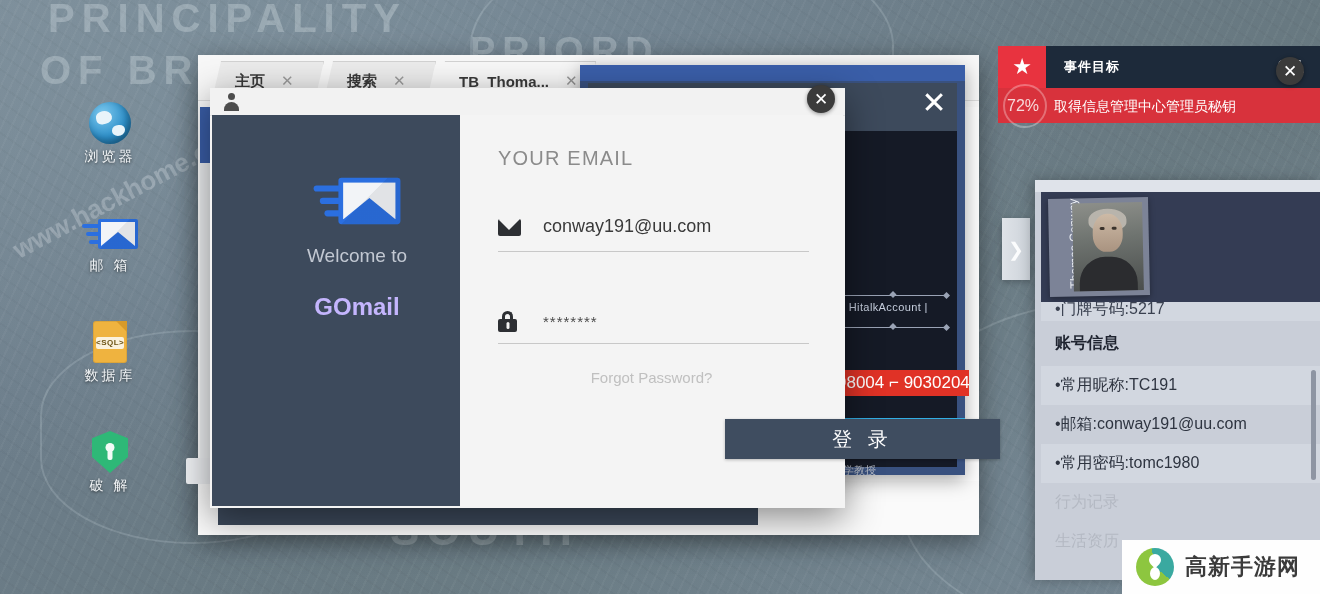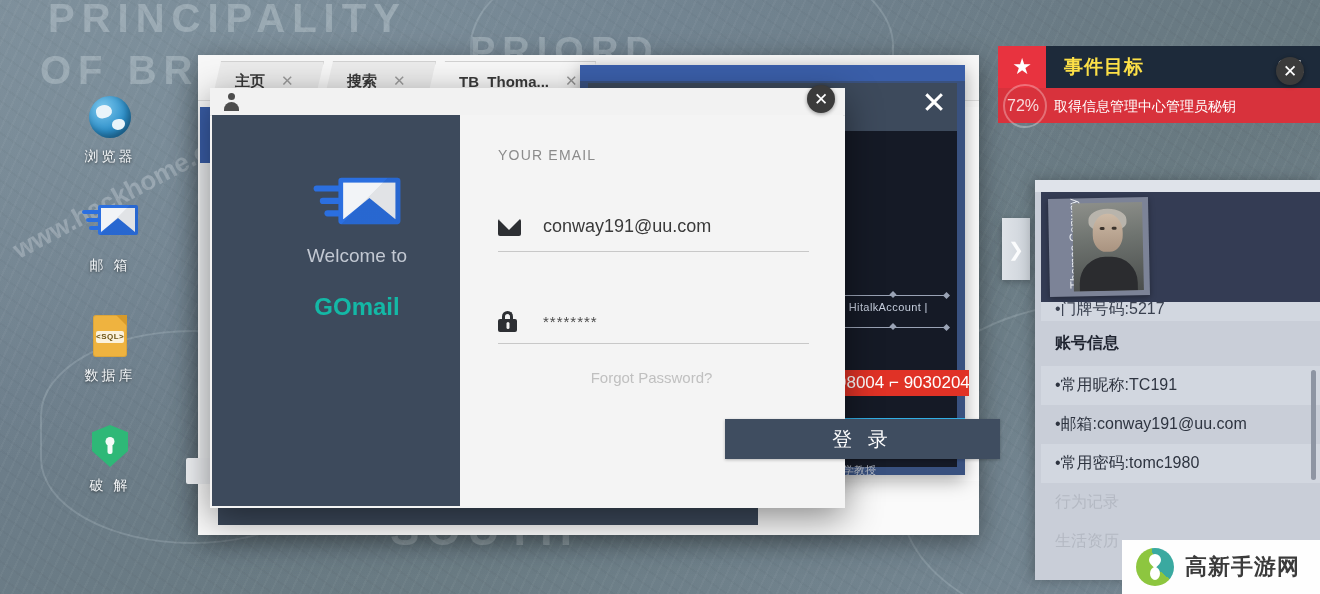--- a/index.html
+++ b/index.html
@@ -31,21 +31,21 @@
   .map-shape{
     position:absolute;border:2px solid rgba(220,232,238,.18);
     border-radius:50%/40%;
   }
   .wm-diag{
     position:absolute;color:rgba(240,245,248,.26);
     font-size:26px;font-weight:bold;white-space:nowrap;user-select:none;
   }
   
   .dk-icon{position:absolute;width:110px;text-align:center;cursor:pointer;}
-  .dk-icon .glyph{height:48px;display:flex;align-items:flex-start;justify-content:center;}
+  .dk-icon .glyph{height:48px;display:flex;align-items:flex-end;justify-content:center;}
   .dk-icon .cap{
     margin-top:4px;color:#f2f5f7;font-size:14px;letter-spacing:3px;
     text-shadow:0 1px 3px rgba(0,0,0,.6);
   }
   
   .ic-globe{width:42px;height:42px;border-radius:50%;
     background:radial-gradient(circle at 33% 28%,#7cc8ee,#2d8fc9 58%,#1a6fa5);
     box-shadow:inset -3px -4px 7px rgba(0,0,0,.3);position:relative;}
   .ic-globe::before{content:"";position:absolute;left:7px;top:9px;width:16px;height:13px;
     background:#e9f4fa;border-radius:45% 55% 50% 40%;transform:rotate(-12deg);}
@@ -169,24 +169,24 @@
     position:absolute;right:10px;top:-3px;width:28px;height:28px;border-radius:50%;
     background:#3b3b3b;color:#fff;display:flex;align-items:center;justify-content:center;
     font-size:17px;line-height:1;cursor:pointer;z-index:30;box-shadow:0 1px 4px rgba(0,0,0,.4);
   }
   #lg-left{
     position:absolute;left:2px;top:27px;width:290px;bottom:2px;background:#3d4a5c;
     display:flex;flex-direction:column;align-items:center;
   }
   #lg-left .brandlogo{margin-top:72px;}
   #lg-left .welcome{margin-top:24px;color:#c2c8d2;font-size:19px;}
-  #lg-left .brand{margin-top:26px;color:#14b8a6;font-size:24px;font-weight:bold;}
+  #lg-left .brand{margin-top:26px;color:#c4b5fd;font-size:24px;font-weight:bold;}
   #lg-right{position:absolute;left:250px;top:27px;right:2px;bottom:2px;background:#f4f4f4;}
   #lg-right .title{
-    position:absolute;left:38px;top:32px;color:#8b8b8b;font-size:14px;letter-spacing:1.2px;
+    position:absolute;left:38px;top:32px;color:#8b8b8b;font-size:20px;letter-spacing:1.2px;
   }
   .field{position:absolute;left:38px;right:34px;height:38px;border-bottom:1px solid #c8c8c8;}
   .field .fic{position:absolute;left:0;top:6px;width:24px;height:20px;}
   .field .fval{position:absolute;left:45px;top:3px;font-size:18px;color:#3a3a3a;}
   .field .fval.pw{font-size:15px;letter-spacing:1px;color:#4a4a4a;top:8px;}
   .env-ic{position:relative;width:23px;height:17px;background:#2d2f33;border-radius:2px;overflow:hidden;}
   .env-ic::before{content:"";position:absolute;left:0;top:0;width:0;height:0;
     border-left:11.5px solid transparent;border-right:11.5px solid transparent;
     border-top:11px solid #f4f4f4;}
   .lock-ic{position:relative;width:19px;height:21px;}
@@ -203,21 +203,21 @@
     box-shadow:0 1px 3px rgba(0,0,0,.25);
   }
   
   #mission{position:absolute;left:998px;top:46px;width:322px;height:77px;}
   #mission .row1{position:absolute;left:0;top:0;right:0;height:42px;background:#1d2a3a;
     display:flex;align-items:center;}
   #mission .star{
     width:48px;height:42px;background:#e8333f;display:flex;align-items:center;justify-content:center;
     color:#fff;font-size:22px;
   }
-  #mission .m-title{margin-left:18px;color:#fde047;font-size:19px;font-weight:bold;letter-spacing:1px;}
+  #mission .m-title{margin-left:18px;color:#ffffff;font-size:13px;font-weight:bold;letter-spacing:1px;}
   #mission .m-count{position:absolute;right:16px;color:#e9edf1;font-size:19px;font-weight:bold;}
   #mission .row2{position:absolute;left:0;top:42px;right:0;height:35px;background:#d8323c;
     display:flex;align-items:center;}
   #mission .pct{
     width:50px;height:36px;display:flex;align-items:center;justify-content:center;
     color:#f7d9da;font-size:16px;position:relative;
   }
   #mission .pct::before{
     content:"";position:absolute;left:5px;top:-4px;width:40px;height:40px;border-radius:50%;
     border:2px solid rgba(255,255,255,.30);

